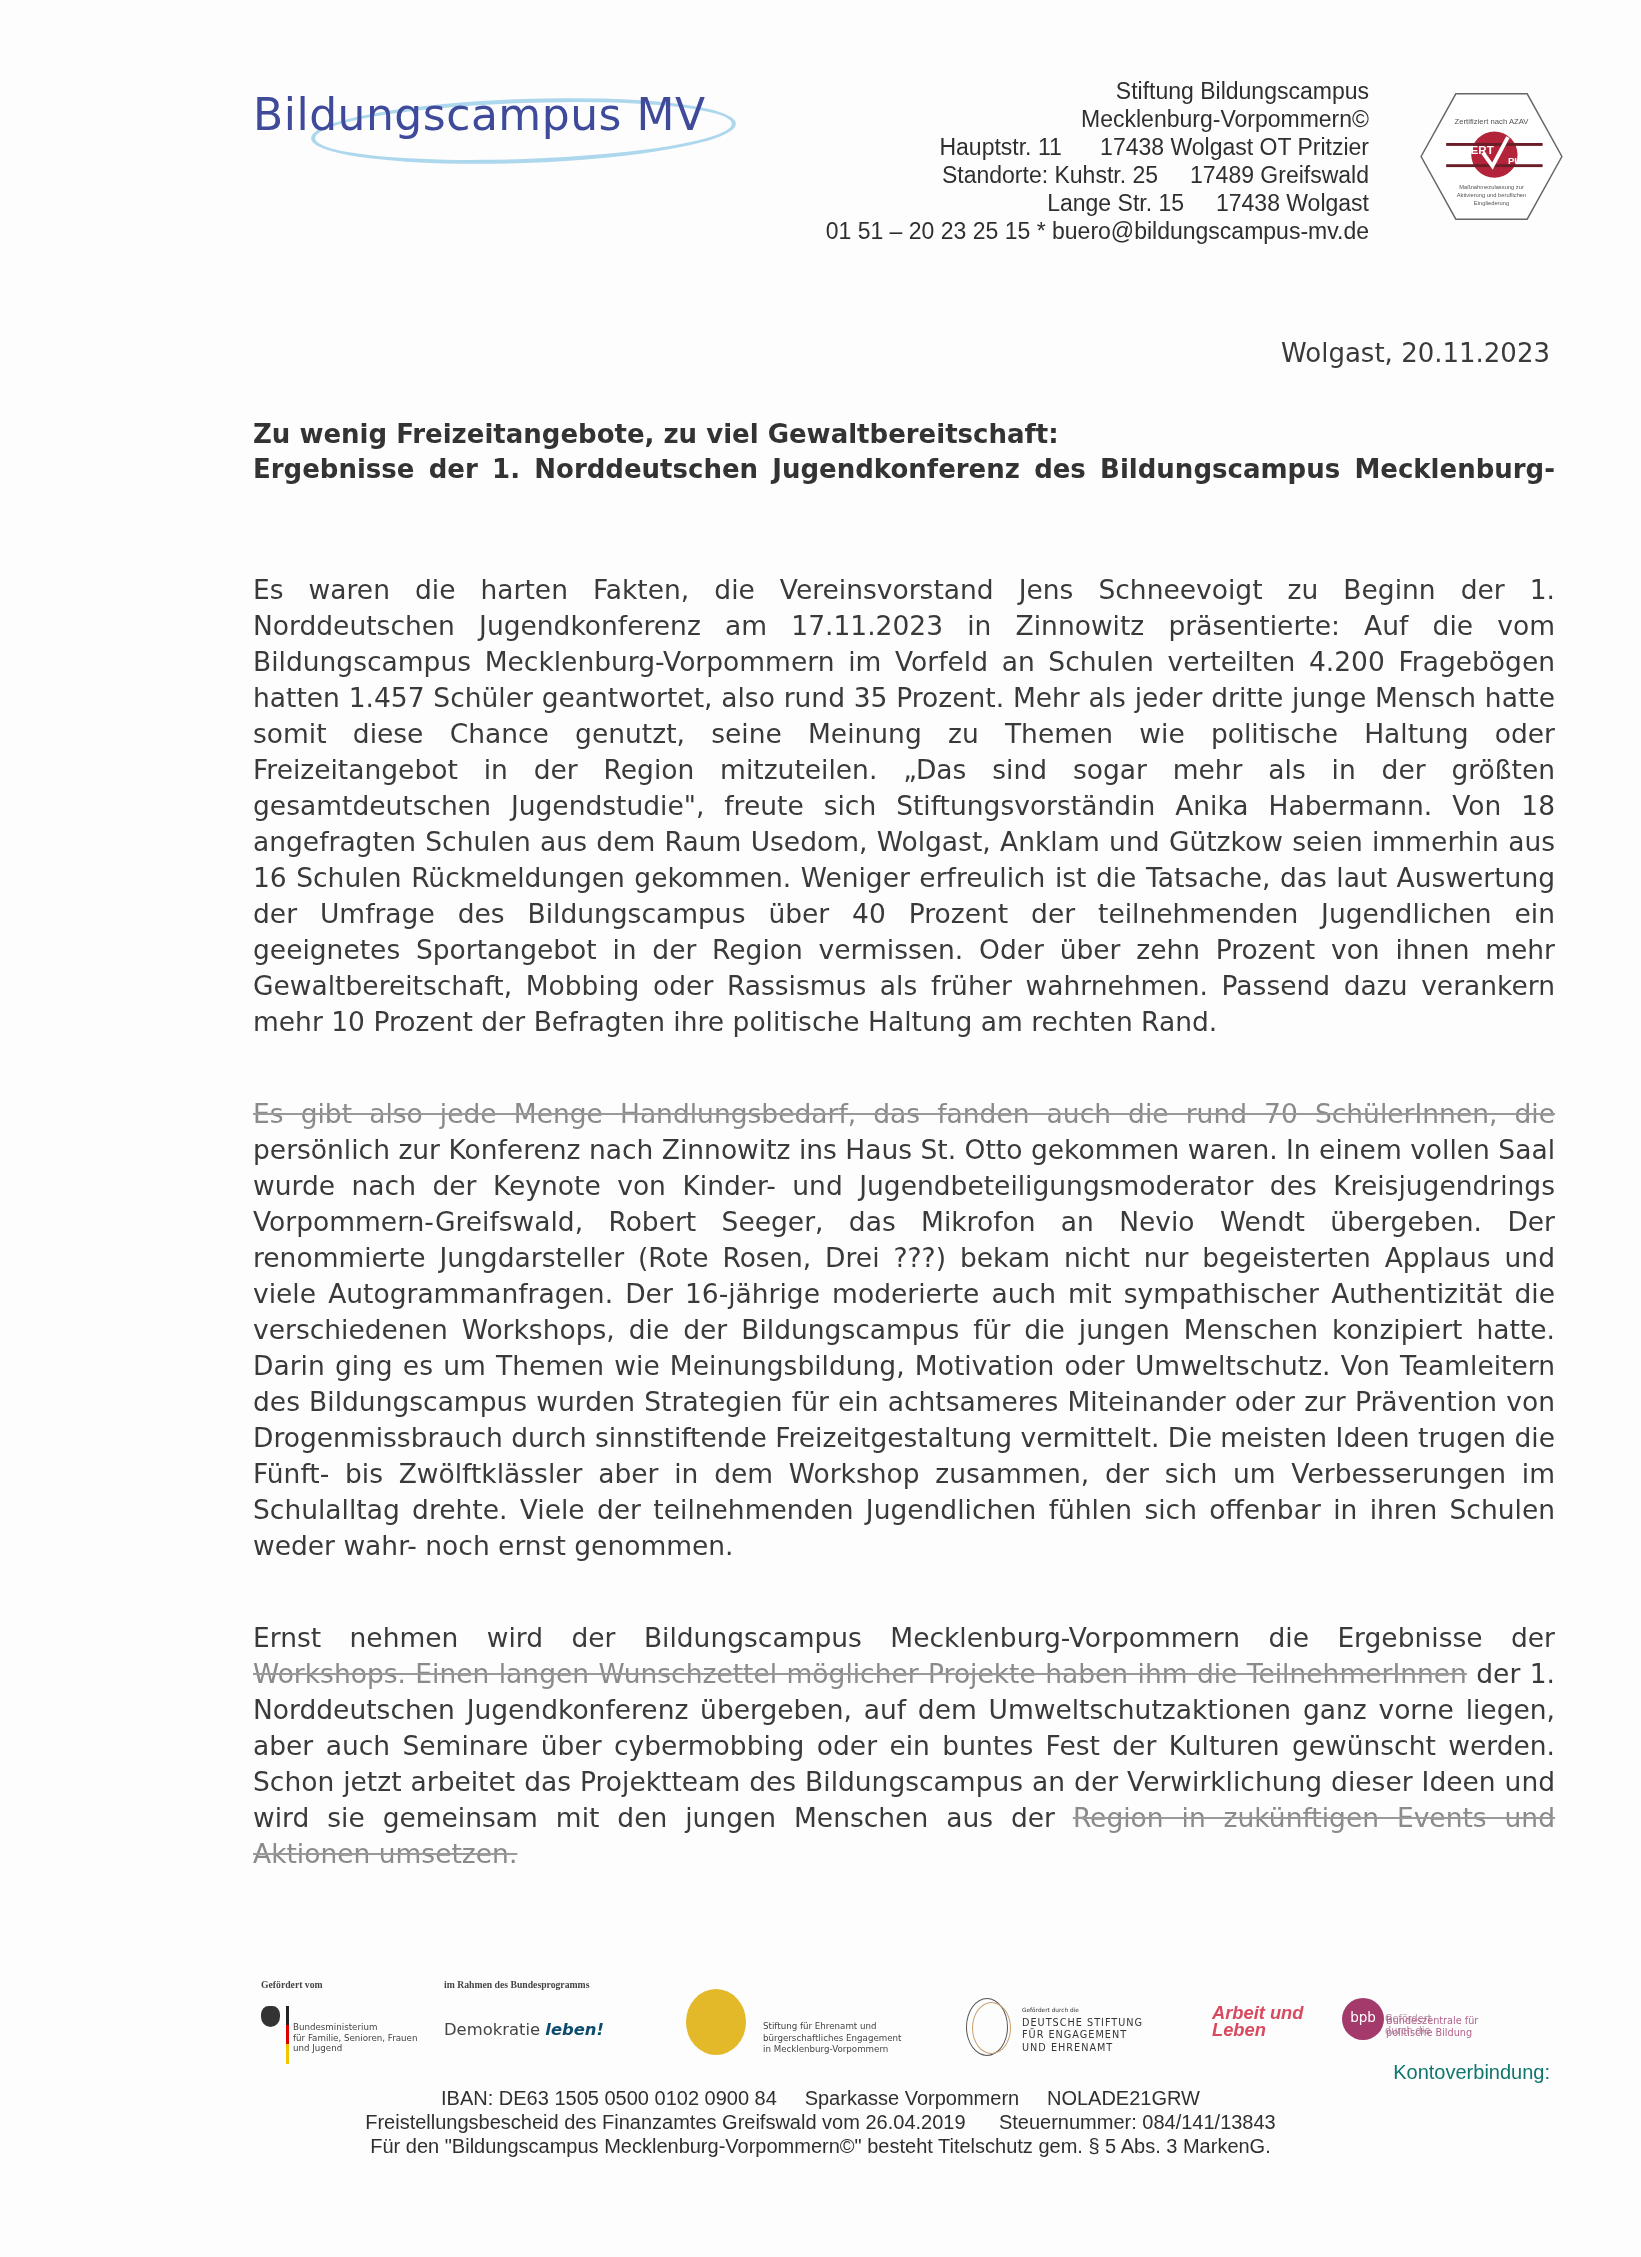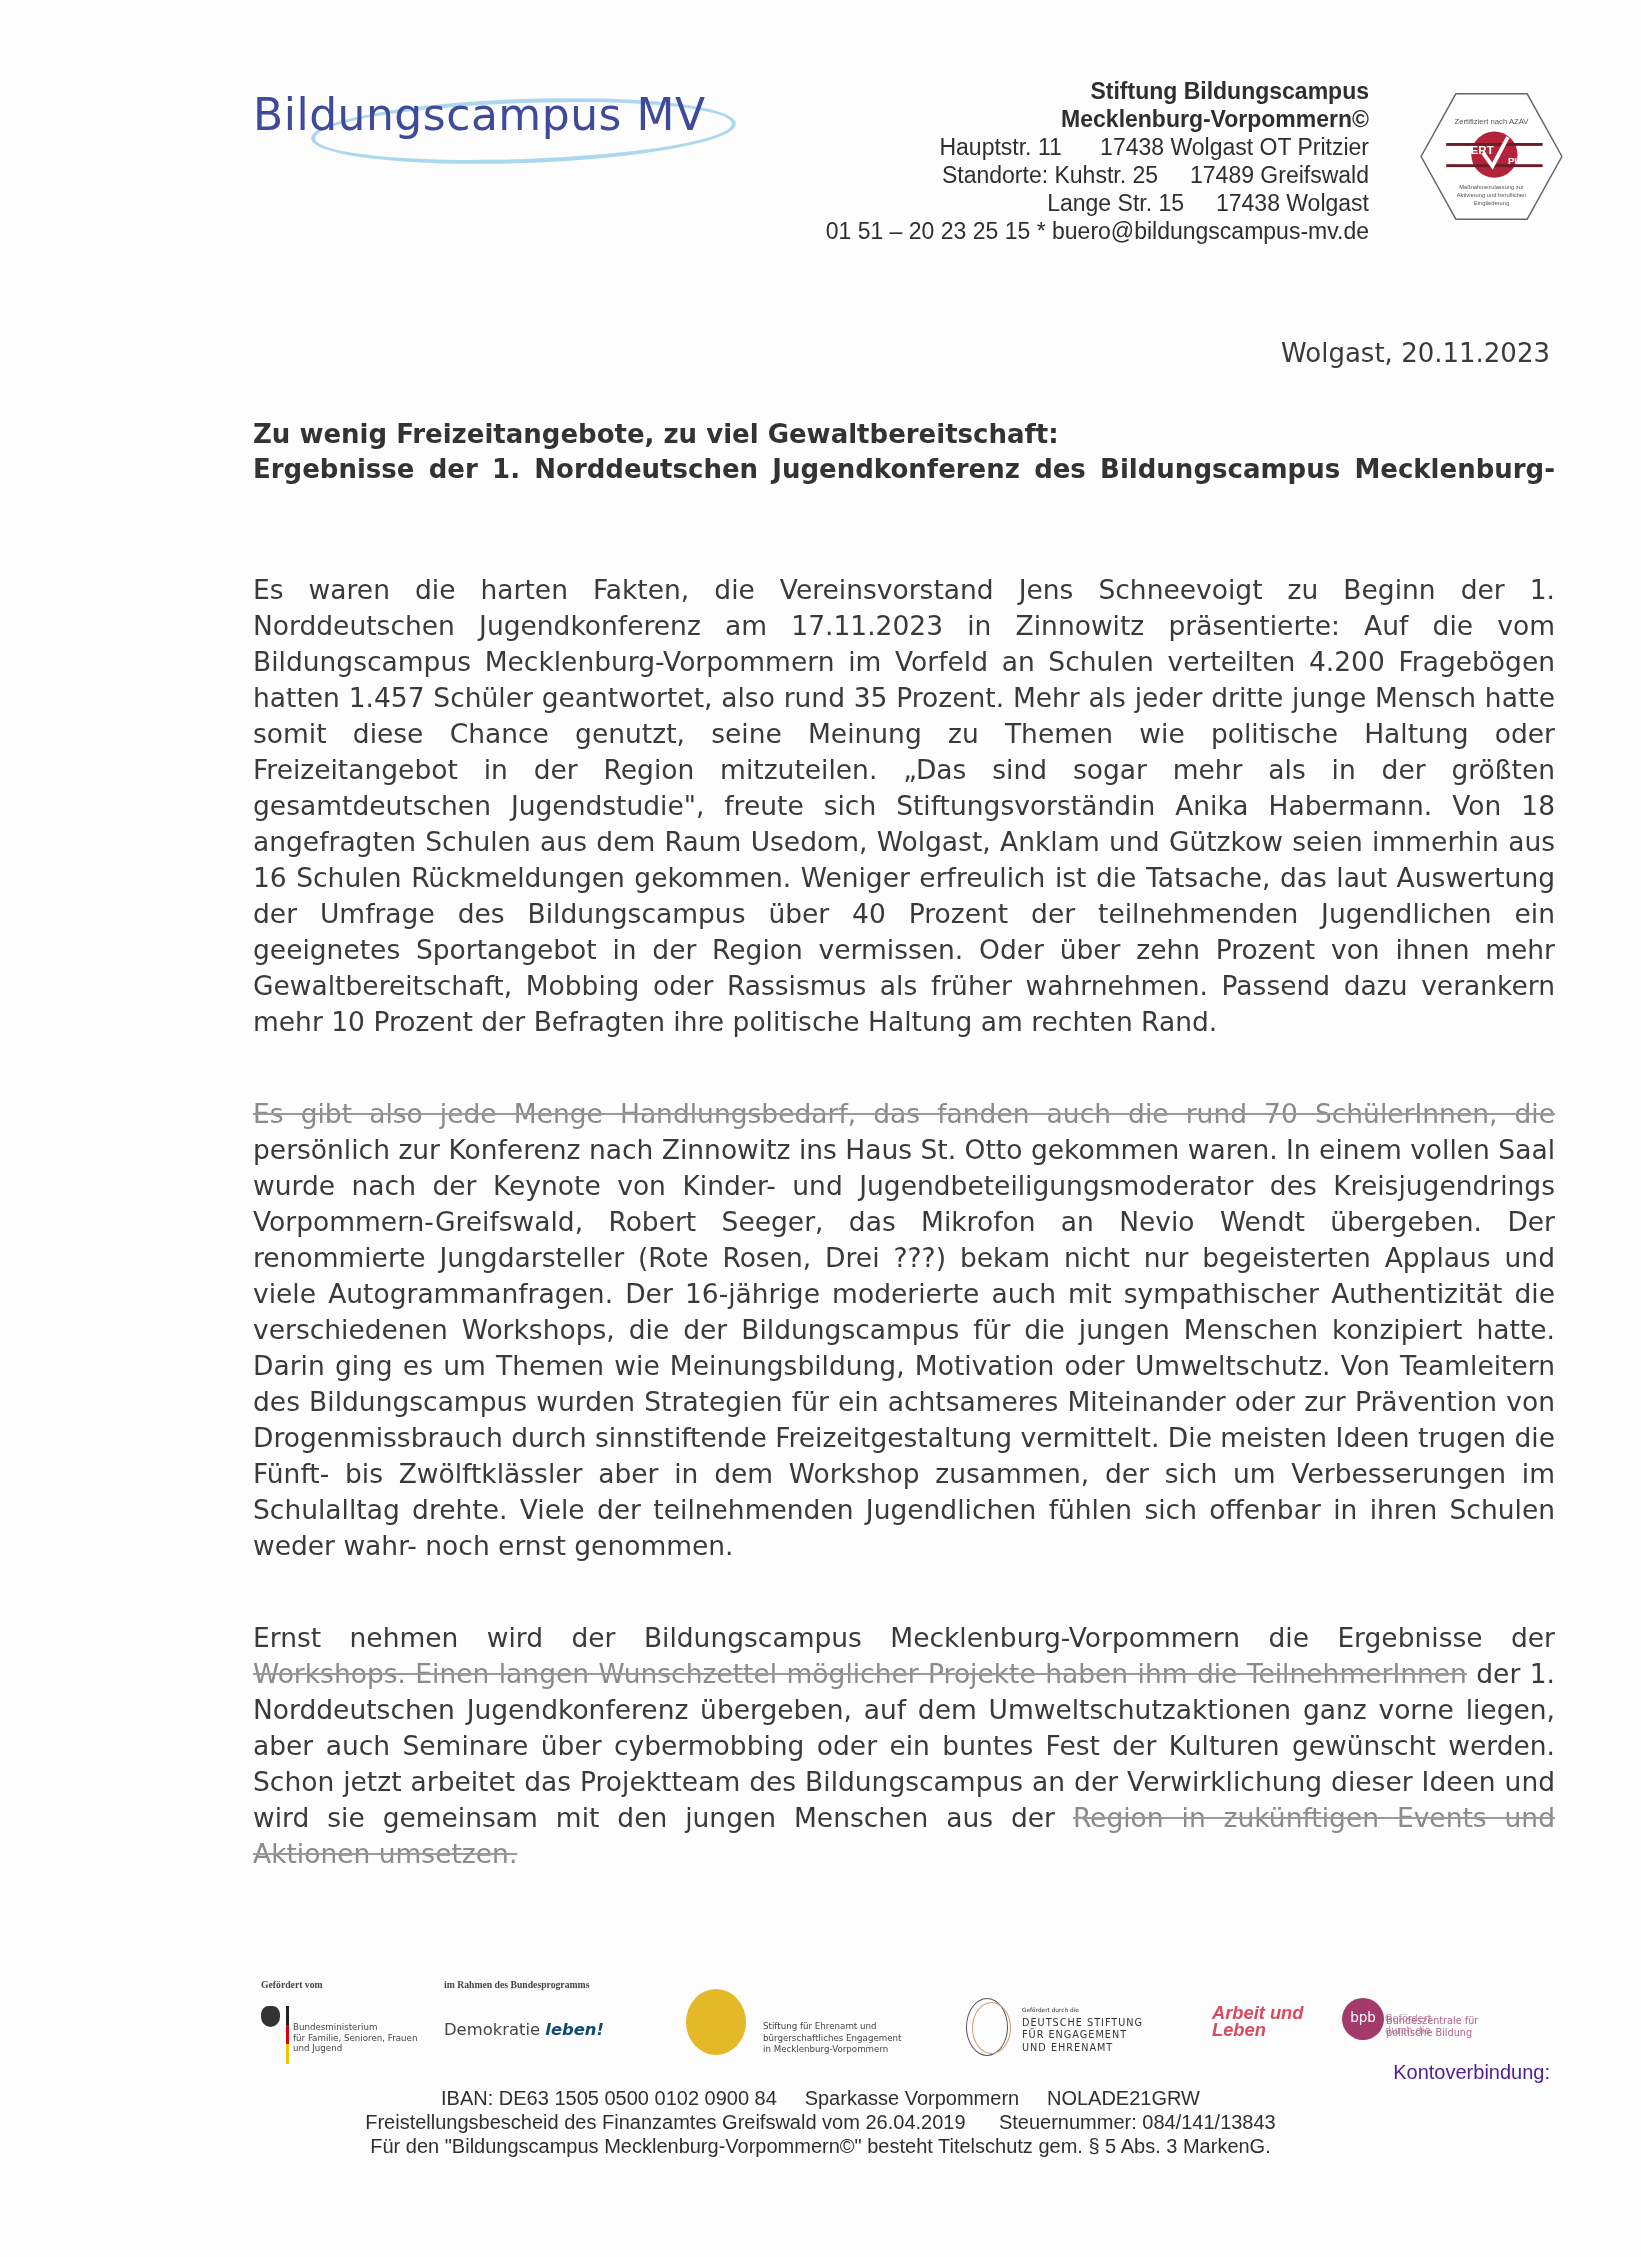--- a/index.html
+++ b/index.html
@@ -4,21 +4,21 @@
 <style>
   * { box-sizing: border-box; margin: 0; padding: 0; }
   html, body { width: 1641px; height: 2257px; background: #fdfdfd; }
   body { position: relative; overflow: hidden; color: #3a3a3a; font-family: "DejaVu Sans", sans-serif; }
 
   .logo { position: absolute; left: 253px; top: 89px; width: 502px; height: 68px; }
   .logo-ring { position: absolute; left: 58px; top: 9.7px; width: 425px; height: 64px; border: 4.8px solid #9fd0ea; border-radius: 50%; transform: rotate(-2deg); opacity: 0.85; }
   .logo-text { position: absolute; left: 0; top: 0; font-family: "DejaVu Sans", sans-serif; font-size: 44px; color: #3f4b9a; letter-spacing: 0.5px; white-space: nowrap; }
 
   .org { position: absolute; right: 272px; top: 77px; text-align: right; font-family: "Liberation Sans", sans-serif; color: #2f2f2f; }
-  .org .name { font-weight: bold; font-size: 23px; line-height: 28px; }
+  .org .name { font-weight: normal; font-size: 23px; line-height: 28px; }
   .org .line { font-size: 23px; line-height: 28px; white-space: pre; }
 
   .cert { position: absolute; left: 1419px; top: 89px; width: 145px; height: 135px; }
   .cert svg { width: 145px; height: 135px; }
 
   .date { position: absolute; right: 91px; top: 338px; font-size: 26px; color: #3a3a3a; }
 
   .title { position: absolute; left: 253px; top: 417px; width: 1302px; font-weight: bold; font-size: 26px; line-height: 35px; color: #333; }
   .title .l2 { text-align: justify; text-align-last: justify; display: block; }
 
@@ -43,21 +43,21 @@
   .dse-ring { position: absolute; left: 0; top: 19.3px; width: 42px; height: 58px; border: 1.9px solid #555; border-radius: 50%; }
   .dse-ring2 { position: absolute; left: 5.8px; top: 23px; width: 39px; height: 52px; border: 1.9px solid #c9a36a; border-radius: 50%; }
   .dse-text { position: absolute; left: 56px; top: 25px; font-size: 9.7px; line-height: 12.6px; color: #333; letter-spacing: 1px; white-space: nowrap; }
   .dse-text .tiny { font-size: 5.8px; letter-spacing: 0; }
   .aul { left: 951px; top: 25px; font-family: "Liberation Sans", sans-serif; font-weight: bold; font-style: italic; color: #d84a5f; font-size: 18.3px; line-height: 17.4px; }
   .bpb { left: 1081px; top: -9.7px; width: 174px; }
   .bpb-circle { position: absolute; left: 0; top: 29px; width: 42px; height: 42px; border-radius: 50%; background: #a43a6b; color: #fff; font-size: 13.5px; text-align: center; line-height: 39px; }
   .bpb-top { position: absolute; left: 43px; top: 0; font-size: 9.7px; line-height: 11.6px; color: #b48ba3; }
   .bpb-text { position: absolute; left: 44px; top: 46px; font-size: 9.7px; line-height: 11.6px; color: #b2618a; white-space: nowrap; }
 
-  .konto-label { position: absolute; right: 91px; top: 2061px; font-family: "Liberation Sans", sans-serif; font-size: 20px; color: #4c1d95; }
+  .konto-label { position: absolute; right: 91px; top: 2061px; font-family: "Liberation Sans", sans-serif; font-size: 20px; color: #0f766e; }
   .footer { position: absolute; left: 0; width: 1641px; top: 2086px; text-align: center; font-family: "Liberation Sans", sans-serif; color: #2f2f2f; font-size: 20px; line-height: 24px; }
   .footer div { white-space: pre; }
 </style>
 </head>
 <body>
 
 <div class="logo">
   <div class="logo-ring"></div>
   <div class="logo-text">Bildungscampus MV</div>
 </div>

